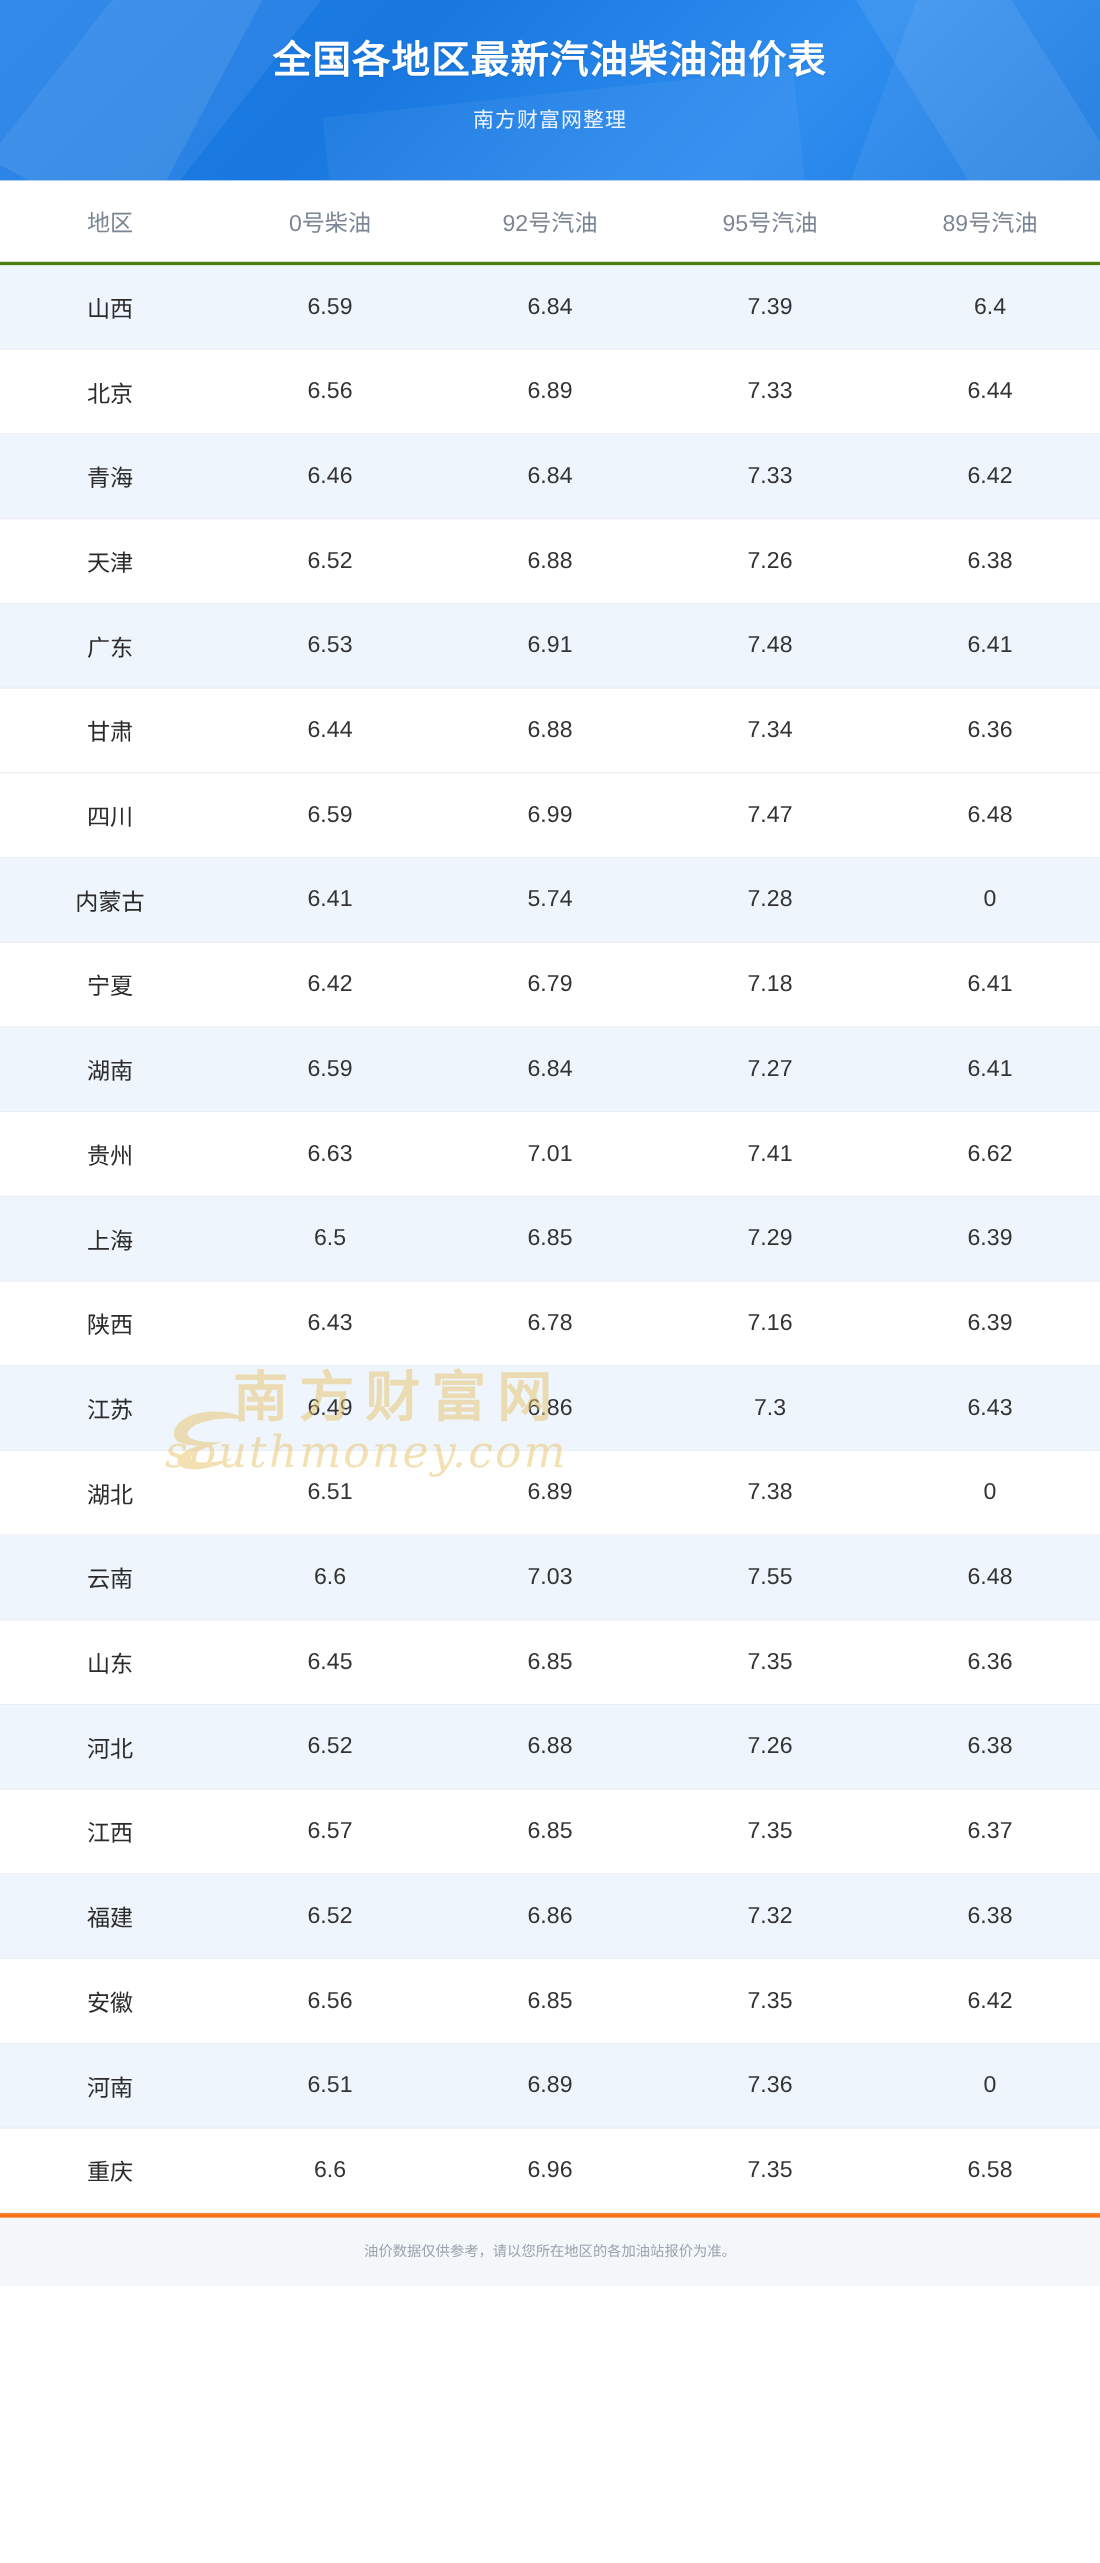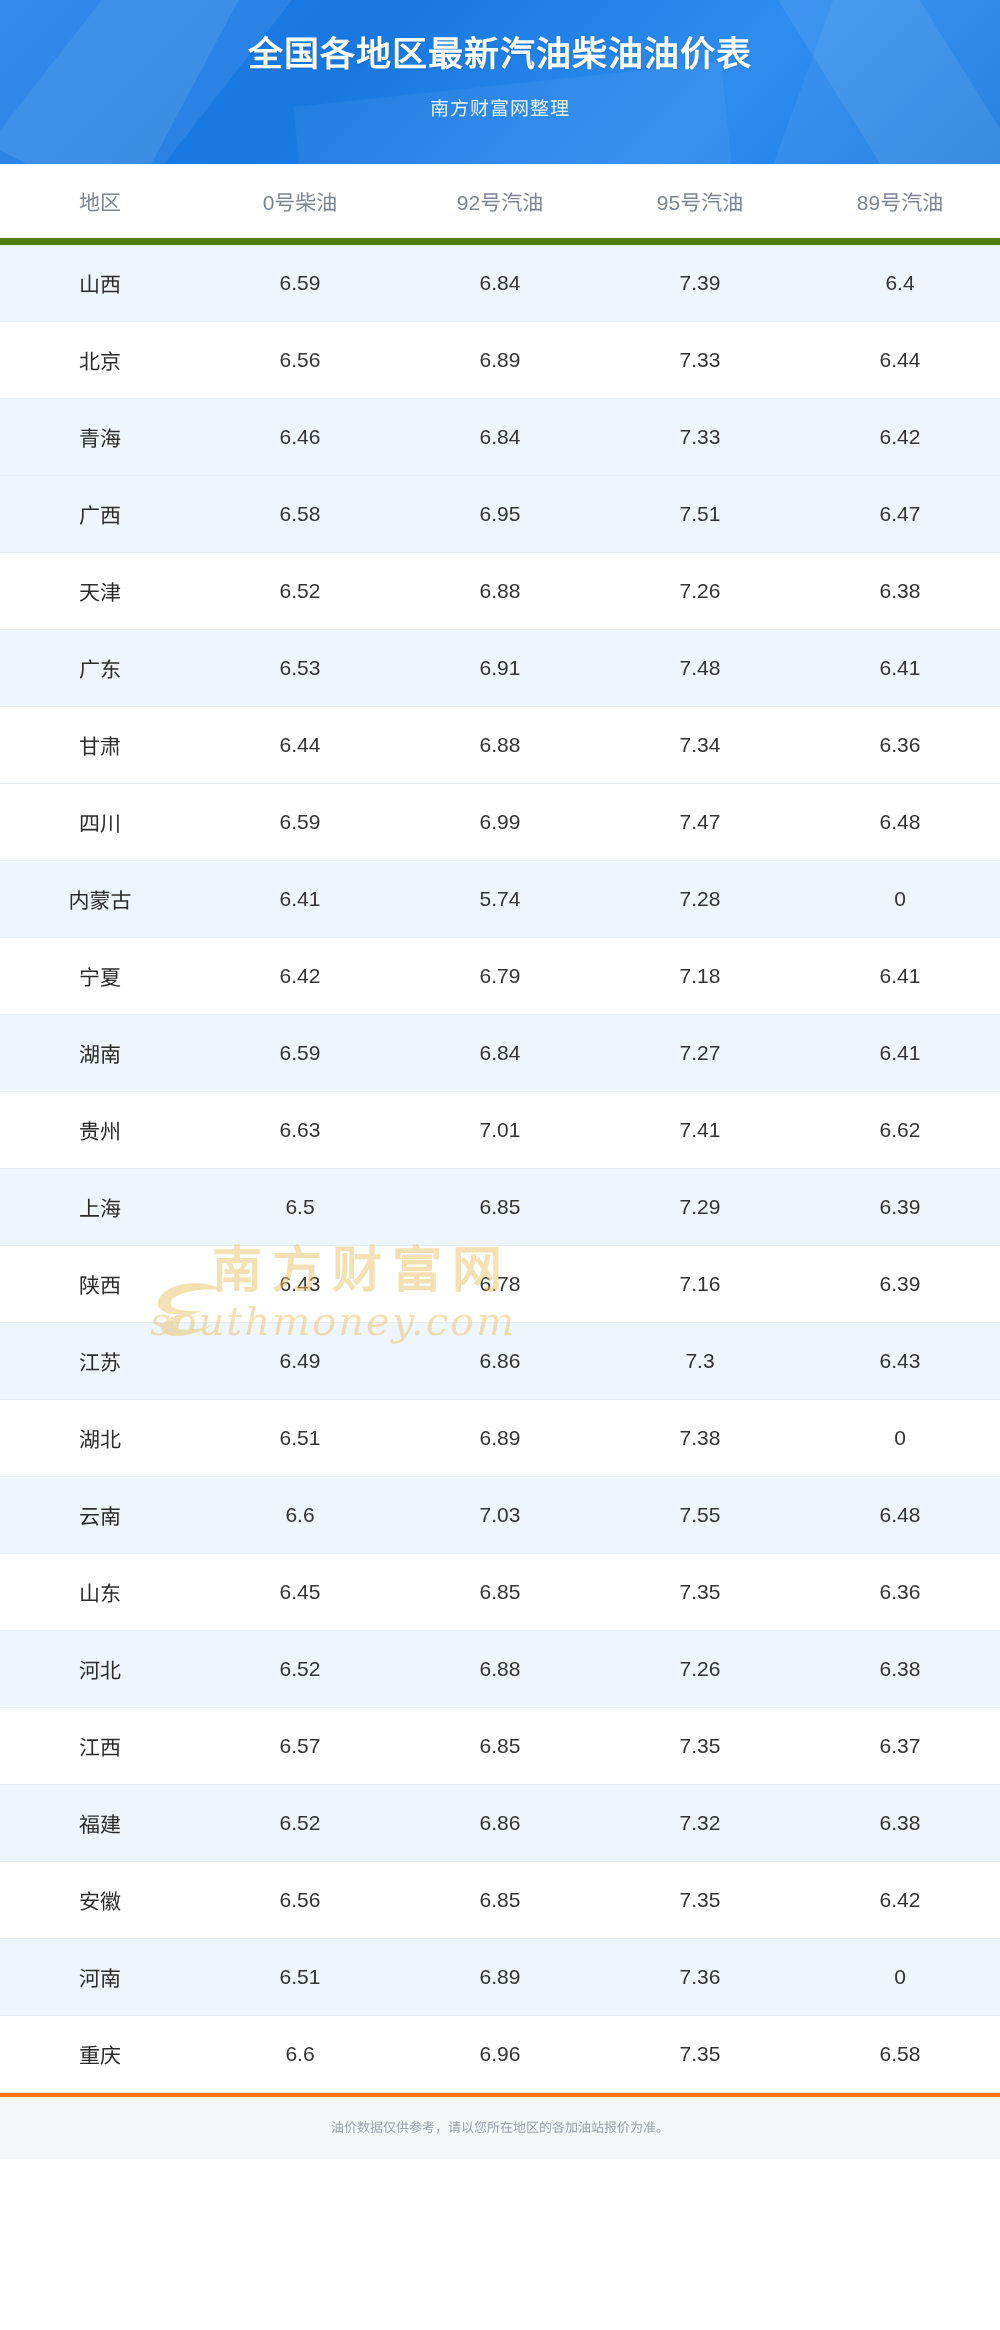--- a/index.html
+++ b/index.html
@@ -96,21 +96,21 @@
     font-size: 21px;
     color: #333333;
     height: 76px;
     padding: 0;
     border-bottom: 1px solid #e9eef3;
   }
   table.price-table thead th {
     color: #7d8694;
     font-size: 21px;
     height: 74px;
-    border-bottom: 7px solid #4d7c0f;
+    border-bottom: 3px solid #4d7c0f;
     background: #ffffff;
   }
   table.price-table col.c0 { width: 200px; }
   table.price-table col.c1 { width: 200px; }
   table.price-table col.c2 { width: 200px; }
   table.price-table col.c3 { width: 200px; }
   table.price-table col.c4 { width: 200px; }
 
   tbody tr.alt td {
     background: #eef5fc;
@@ -214,27 +214,20 @@
             <td>7.33</td>
             <td>6.44</td>
           </tr>
           <tr class="alt">
             <td class="region">青海</td>
             <td>6.46</td>
             <td>6.84</td>
             <td>7.33</td>
             <td>6.42</td>
           </tr>
-          <tr class="alt">
-            <td class="region">广西</td>
-            <td>6.58</td>
-            <td>6.95</td>
-            <td>7.51</td>
-            <td>6.47</td>
-          </tr>
           <tr>
             <td class="region">天津</td>
             <td>6.52</td>
             <td>6.88</td>
             <td>7.26</td>
             <td>6.38</td>
           </tr>
           <tr class="alt">
             <td class="region">广东</td>
             <td>6.53</td>

